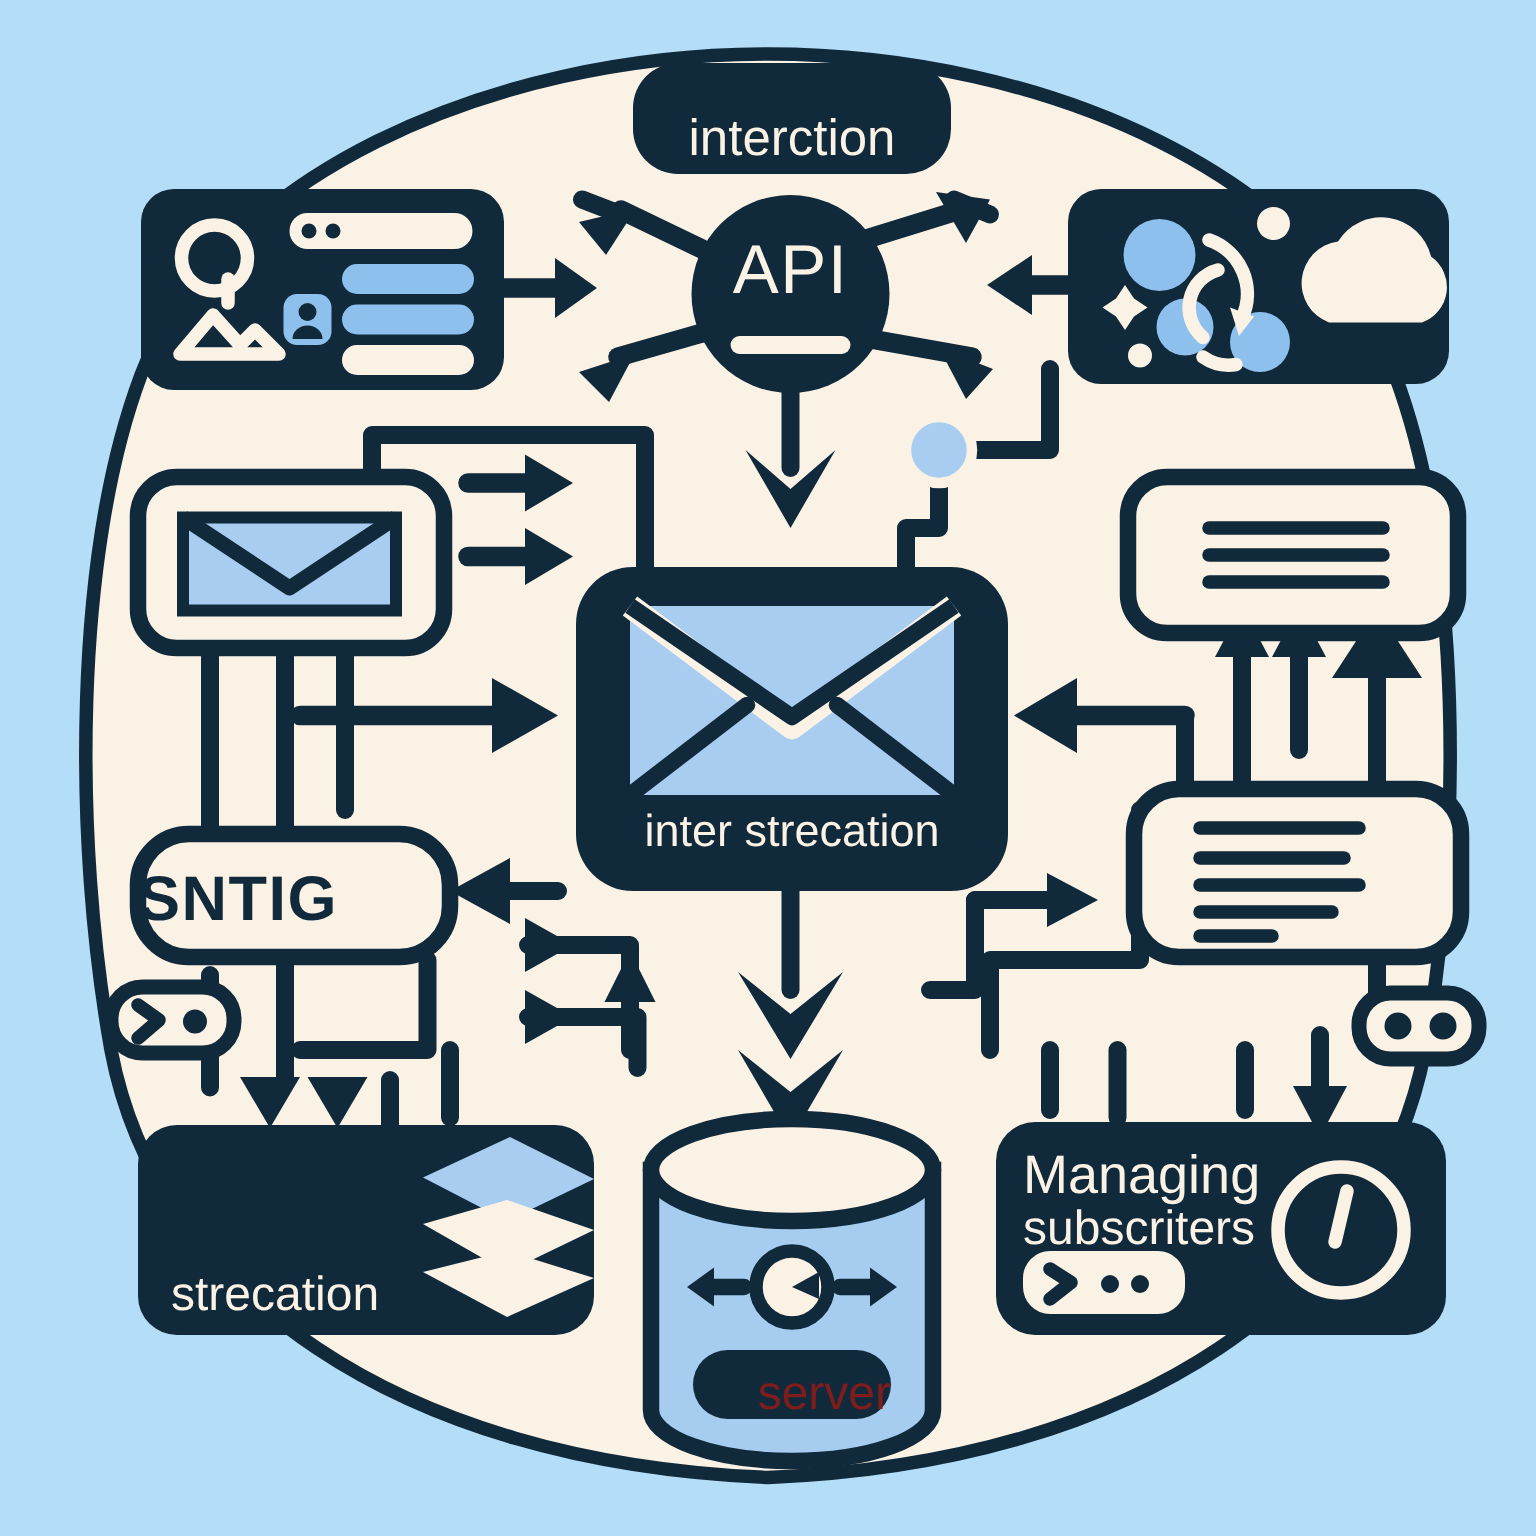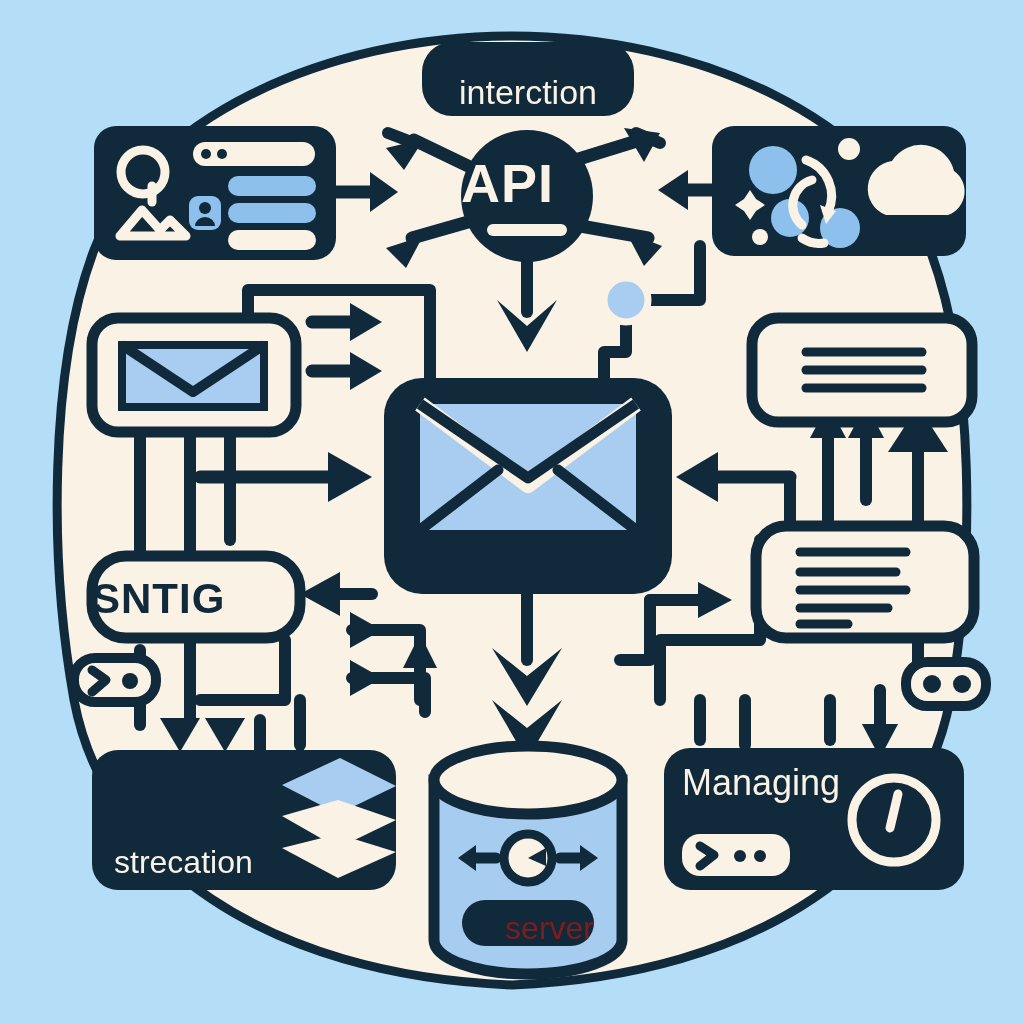--- a/index.html
+++ b/index.html
@@ -292,24 +292,26 @@
       <g>
         <line x1="560" y1="858" x2="584" y2="858" stroke="#10293b" stroke-width="11" stroke-linecap="round"></line>
         <path d="M580,845 L598,858 L580,871 Z" fill="#10293b"></path>
       </g>
       <rect x="462" y="900" width="132" height="46" rx="23" fill="#10293b"></rect>
     </g>
   </svg>
 
   <div class="txt" style="left:422px;top:58px;width:212px;text-align:center;font-size:34px;color:#fbf2e6;margin-top:15px;">interction</div>
 
-  <div class="txt" style="left:461px;top:152px;width:132px;font-size:54px;font-weight:bold;color:#fbf2e6;letter-spacing:1px;">API</div>
-
+  <div class="txt" style="left:461px;top:152px;width:132px;text-align:center;font-size:46px;font-weight:normal;color:#fbf2e6;letter-spacing:1px;">API</div>
+
+  <div class="txt" style="left:384px;top:538px;width:288px;text-align:center;font-size:30px;color:#fbf2e6;">inter strecation</div>
 
   <div class="txt" style="left:92px;top:575px;width:208px;font-size:42px;font-weight:bold;color:#10293b;letter-spacing:1px;">SNTIG</div>
 
   <div class="txt" style="left:462px;top:910px;width:132px;text-align:right;font-size:32px;color:#7f1d1d;">server</div>
 
   <div class="txt" style="left:114px;top:844px;font-size:32px;color:#fbf2e6;">strecation</div>
 
   <div class="txt" style="left:682px;top:762px;font-size:36px;color:#fbf2e6;">Managing</div>
+  <div class="txt" style="left:682px;top:800px;font-size:32px;color:#fbf2e6;">subscriters</div>
 
 </div>
 
 </body></html>

